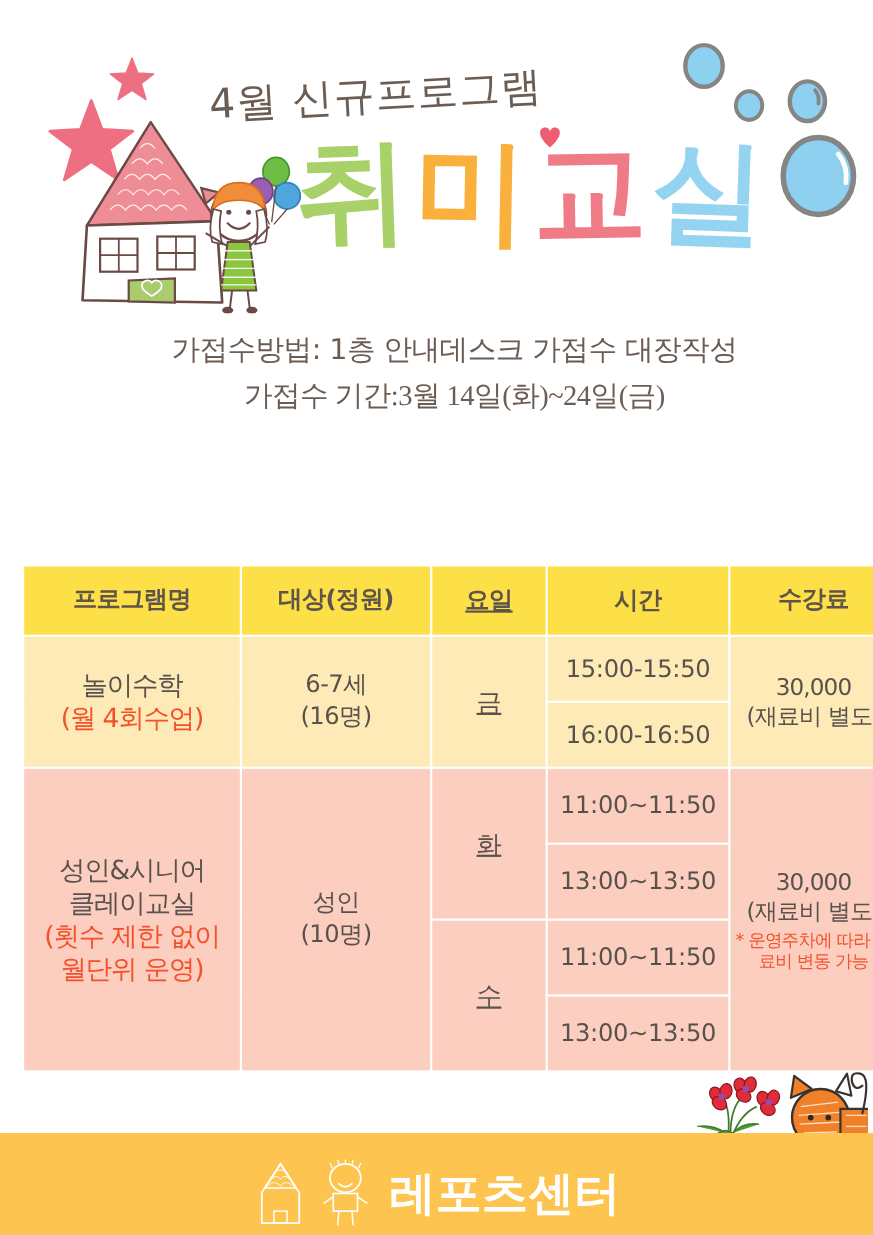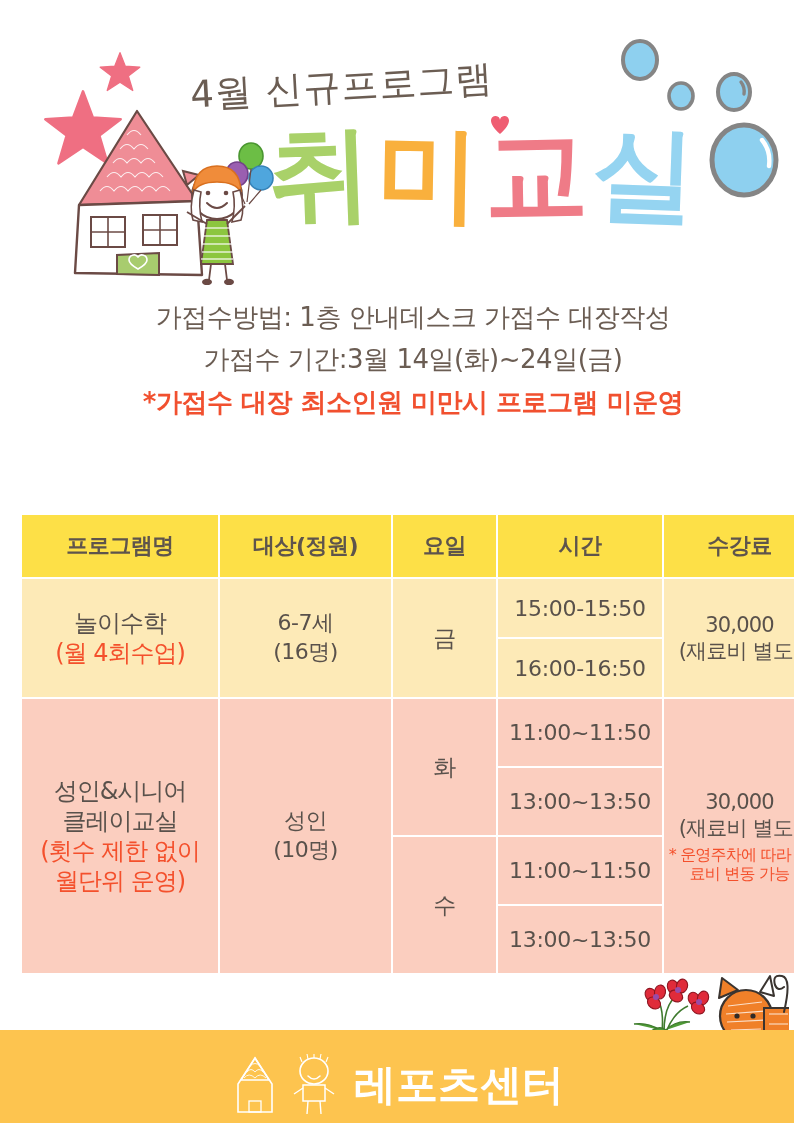--- a/index.html
+++ b/index.html
@@ -51,21 +51,21 @@
   .notices{
     position:absolute;left:0;top:300px;width:794px;
     text-align:center;
   }
   .notice-line{
     display:block;white-space:nowrap;
     font-family:"DejaVu Sans", sans-serif;
     padding-left:32px;
   }
   .n1{font-size:26px;color:#6b5d53;margin-bottom:7px;letter-spacing:-0.5px;}
-  .n2{font-size:26px;color:#6b5d53;margin-bottom:8px;letter-spacing:-0.5px;}
+  .n2{font-size:26px;color:#6b5d53;margin-bottom:8px;letter-spacing:-0.5px;font-family:Liberation Serif, serif;}
   .n3{font-size:26px;color:#f1502f;font-weight:700;margin-bottom:6px;letter-spacing:-0.5px;}
   .n4{font-size:30px;color:#f1502f;font-weight:700;letter-spacing:-0.5px;}
 
   
   .tbl-wrap{position:absolute;left:20px;top:513px;width:755px;}
   table.sched{
     border-collapse:collapse;width:755px;
     table-layout:fixed;
     font-family:"DejaVu Sans", sans-serif;
   }
@@ -80,21 +80,21 @@
     height:58px;
     font-size:22px;font-weight:700;
     color:#5e544c;
     letter-spacing:-0.5px;
   }
   .row-y td{background:#fdeab7;}
   .row-p td{background:#fbcebf;}
 
   .c-prog{width:190px;font-size:24px;line-height:1.25;letter-spacing:-1px;}
   .c-targ{width:165px;font-size:22px;line-height:1.3;letter-spacing:-0.5px;}
-  .c-day {width:97px;font-size:23px;letter-spacing:-0.5px;}
+  .c-day {width:97px;font-size:23px;letter-spacing:-0.5px;text-decoration:underline;}
   .c-time{width:158px;font-size:22px;letter-spacing:-0.3px;}
   .c-fee {width:145px;font-size:21px;line-height:1.25;letter-spacing:-0.8px;}
 
   .red{color:#f4502c;}
   .fee-note{font-size:16px;color:#f4502c;line-height:1.2;display:block;margin-top:4px;letter-spacing:-0.8px;}
 
   
   .cat-illo{position:absolute;left:624px;top:972px;width:165px;height:95px;}
 
   
@@ -228,21 +228,20 @@
       <svg width="80" height="84" viewBox="0 0 80 84">
         <ellipse cx="40" cy="42" rx="32" ry="35" fill="#8ed0ef" stroke="#858585" stroke-width="5"></ellipse>
         <path d="M58 22 q9 11 7 26" fill="none" stroke="#ffffff" stroke-width="4.4" stroke-linecap="round"></path>
       </svg>
     </div>
   </div>
 
   <div class="notices">
     <span class="notice-line n1">가접수방법: 1층 안내데스크 가접수 대장작성</span>
     <span class="notice-line n2">가접수 기간:3월 14일(화)~24일(금)</span>
-    <span class="notice-line n3">*가접수 대장 최소인원 미만시 프로그램 미운영</span>
   </div>
 
   <div class="tbl-wrap">
     <table class="sched">
       <thead>
         <tr>
           <th class="c-prog">프로그램명</th>
           <th class="c-targ">대상(정원)</th>
           <th class="c-day">요일</th>
           <th class="c-time">시간</th>

